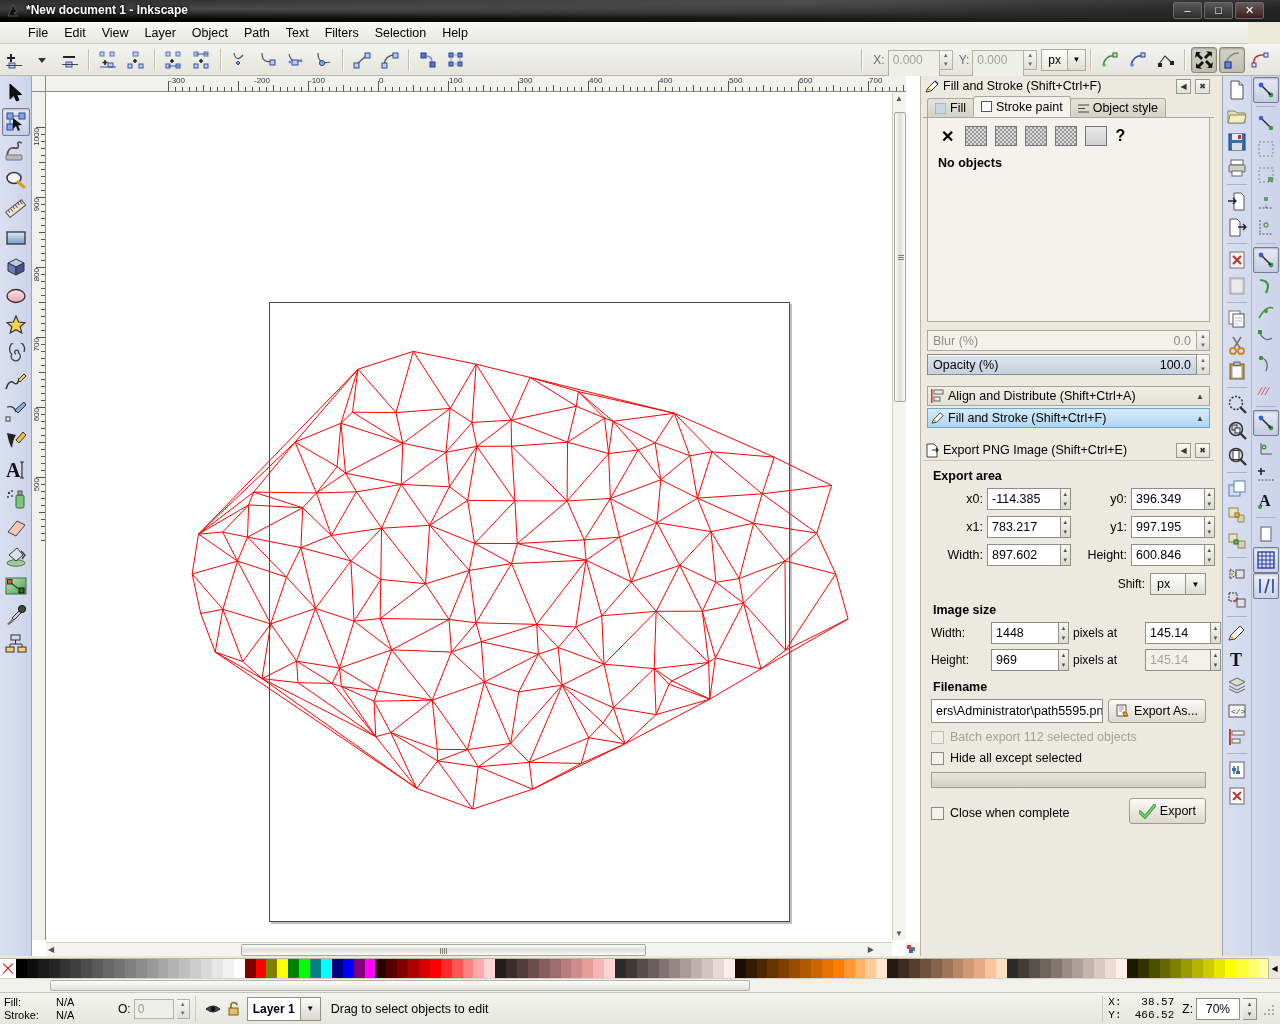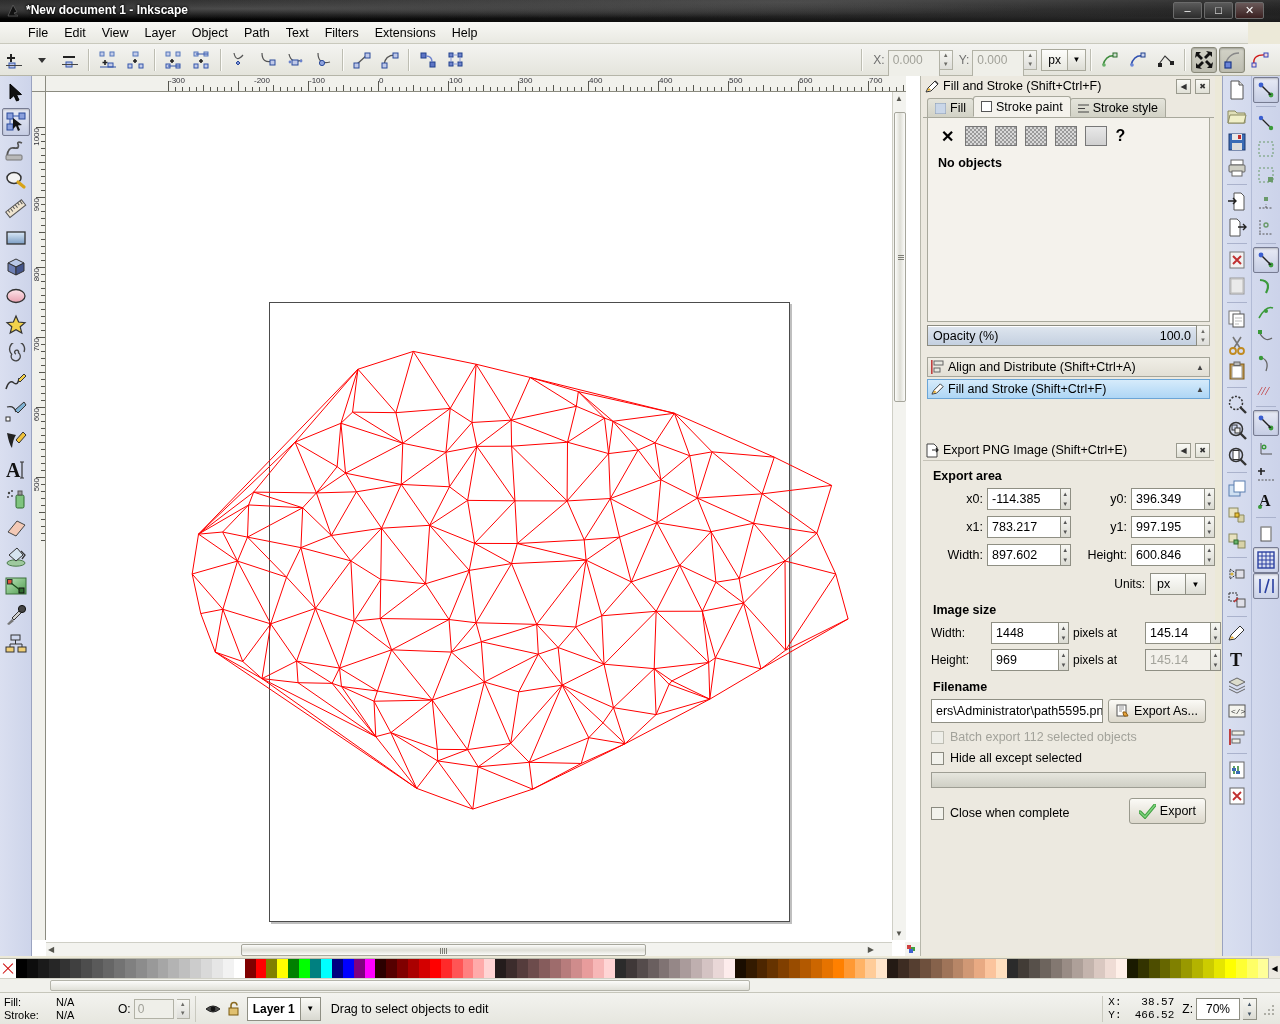--- a/index.html
+++ b/index.html
@@ -453,21 +453,21 @@
 
   <div id="menubar">
     <div class="menu-item">File</div>
     <div class="menu-item">Edit</div>
     <div class="menu-item">View</div>
     <div class="menu-item">Layer</div>
     <div class="menu-item">Object</div>
     <div class="menu-item">Path</div>
     <div class="menu-item">Text</div>
     <div class="menu-item">Filters</div>
-    <div class="menu-item">Extensions</div>
+    <div class="menu-item">Selection</div>
     <div class="menu-item">Help</div>
   </div>
 
   <div id="toolbar1">
     <div class="tbtn">
       <svg width="20" height="20" viewBox="0 0 20 20">
         <path d="M4 4 v8 M0 8 h8" stroke="#222" stroke-width="2" transform="translate(3,0)"></path>
         <rect x="5" y="13" width="6" height="5" fill="#b9c4ea" stroke="#3355aa"></rect>
         <path d="M2 15.5 h16" stroke="#444" stroke-width="1"></path>
       </svg>
@@ -1502,37 +1502,47 @@
               </svg>
           </span>
           <span>Stroke paint</span>
         </div>
         <div class="nb-tab">
           <span>
             <svg width="11" height="11" viewBox="0 0 11 11">
               <path d="M0 2 h11 M0 5.5 h7 M0 9 h11" stroke="#444" stroke-width="1.1"></path>
             </svg>
           </span>
-          <span>Stroke style</span>
+          <span>Object style</span>
         </div>
       </div>
 
       <div id="fs-body">
         <div class="paint-row">
           <span style="font-size:16px;font-weight:bold;padding:0 3px;">✕</span>
           <span class="paint-btn chk-pat"></span>
           <span class="paint-btn chk-pat"></span>
           <span class="paint-btn chk-pat"></span>
           <span class="paint-btn chk-pat"></span>
           <span class="paint-btn chk-pat" style="background-image:none;background:linear-gradient(to bottom,#e8e8e8,#d0d0d0);"></span>
           <span style="font-size:16px;font-weight:bold;">?</span>
         </div>
         <div class="no-obj">No objects</div>
       </div>
 
+      <div class="slider-row" style="margin-top:8px;">
+        <div class="slider-box blur">
+          <span>Blur (%)</span>
+          <span>0.0</span>
+        </div>
+        <div class="mini-spin">
+          <span class="ar">▲</span>
+          <span class="ar">▼</span>
+        </div>
+      </div>
 
       <div class="slider-row">
         <div class="slider-box opacity">
           <span>Opacity (%)</span>
           <span>100.0</span>
         </div>
         <div class="mini-spin">
           <span class="ar">▲</span>
           <span class="ar">▼</span>
         </div>
@@ -1628,21 +1638,21 @@
           <div class="txt-spin">
             <input value="600.846" style="">
             <div class="sp">
                 <span class="ar">▲</span>
                 <span class="ar">▼</span>
               </div>
           </div>
         </div>
 
         <div class="units-row">
-          <span>Units:</span>
+          <span>Shift:</span>
           <div class="units-combo">
             <span class="uv">px</span>
             <span class="ua">▼</span>
           </div>
         </div>
 
         <div class="sec-head" style="margin-top:8px;">Image size</div>
 
         <div class="img-grid">
           <span>Width:</span>

